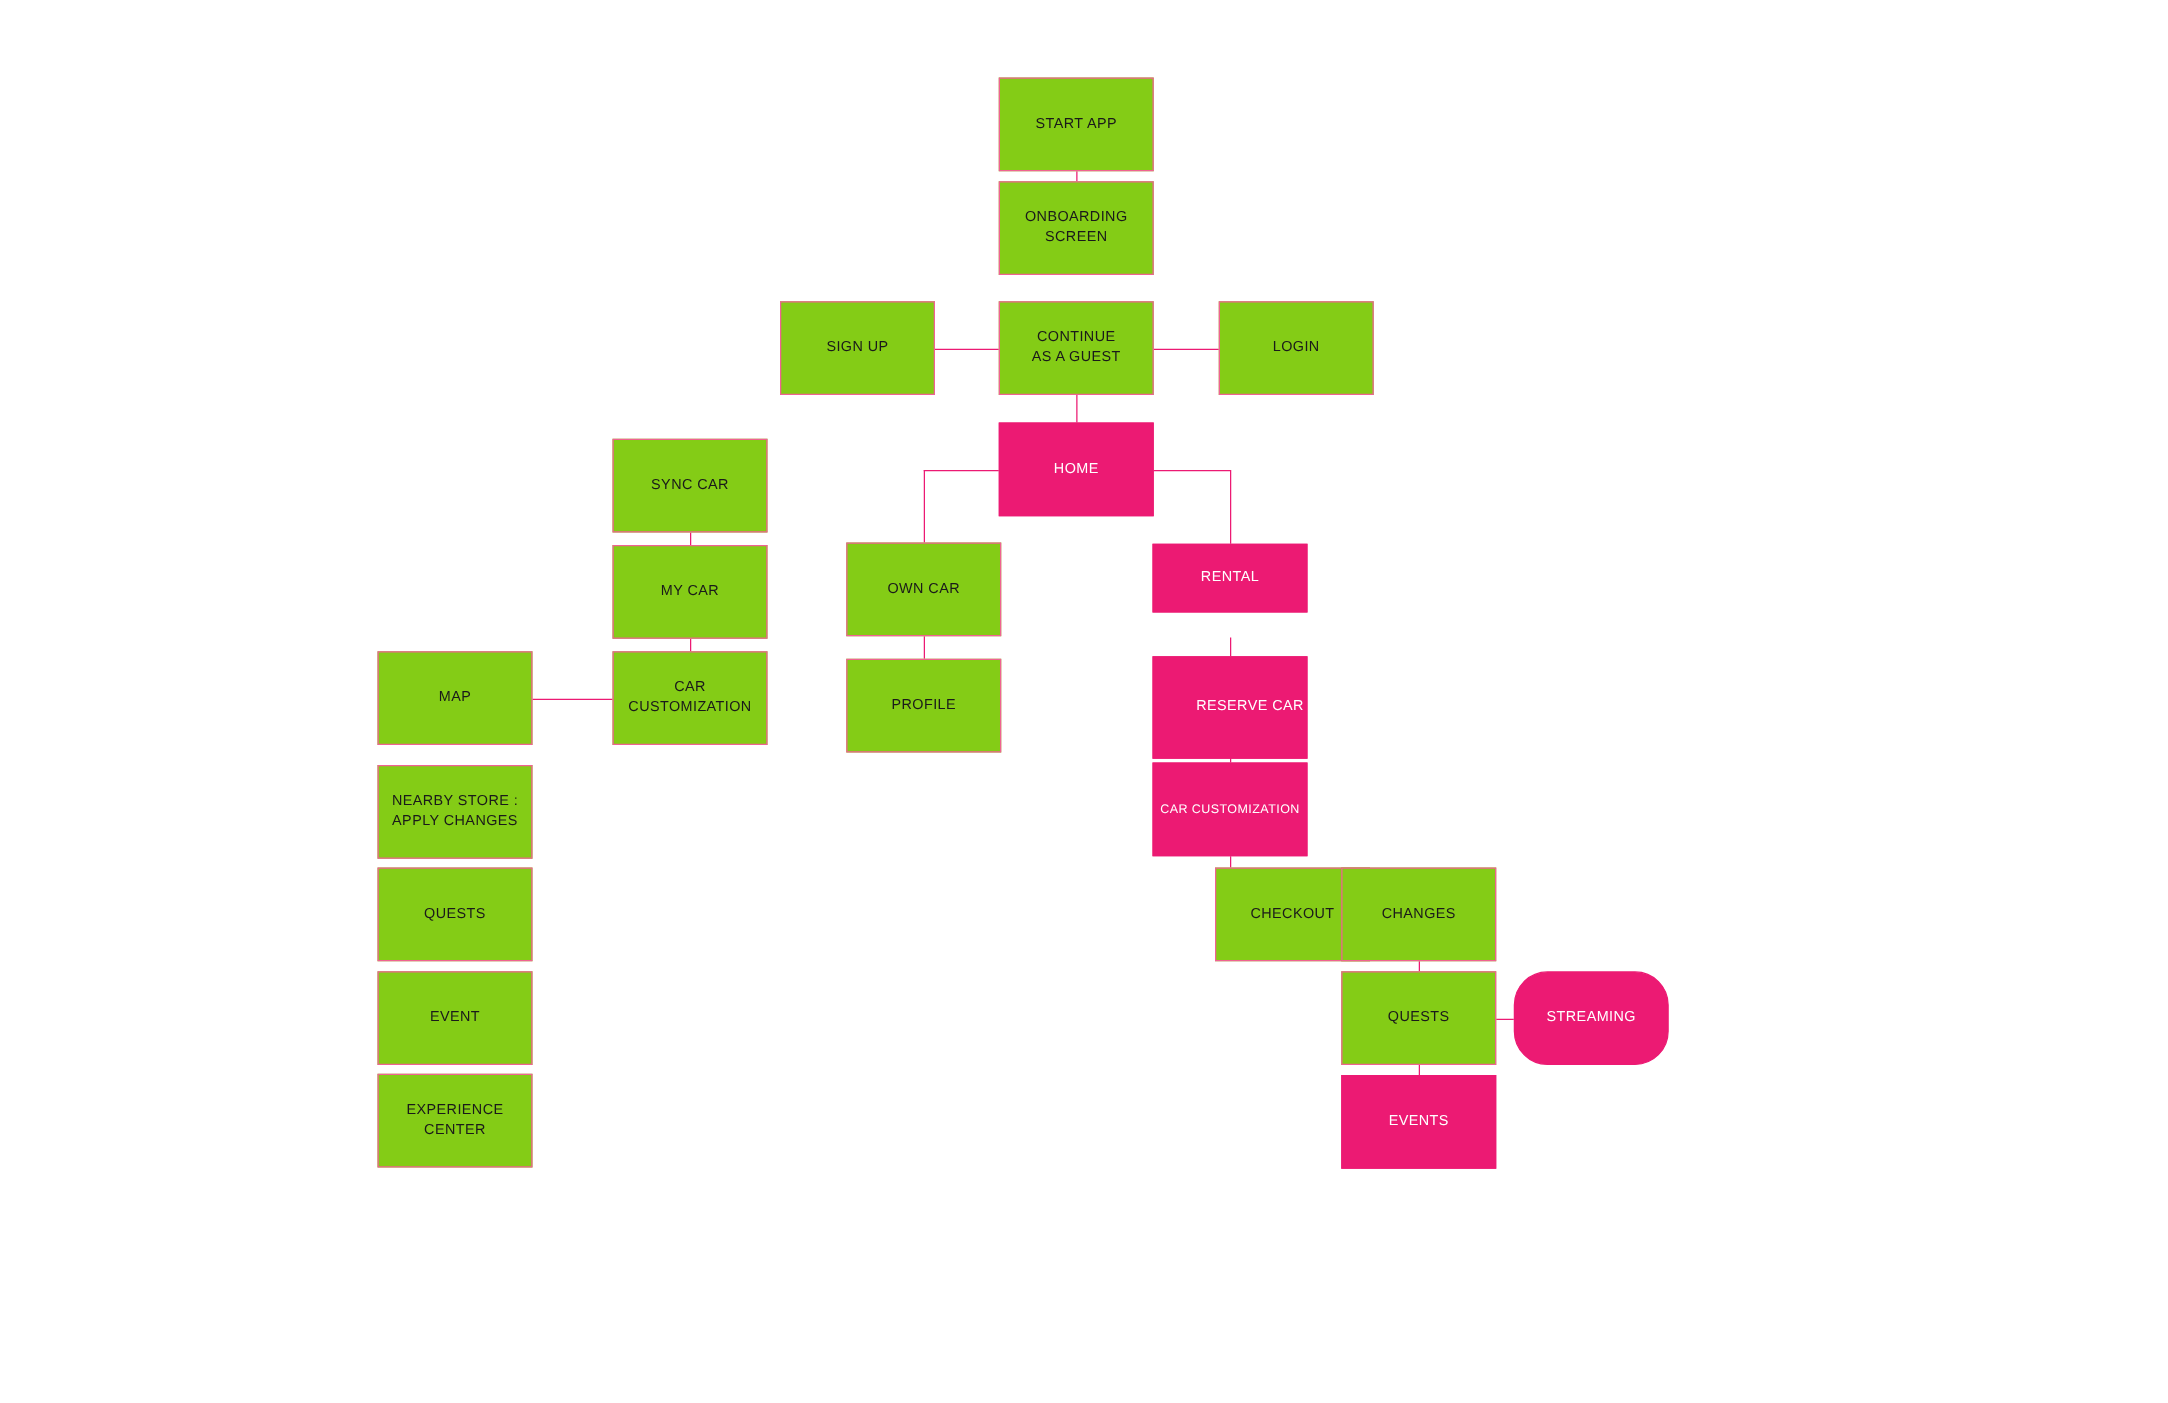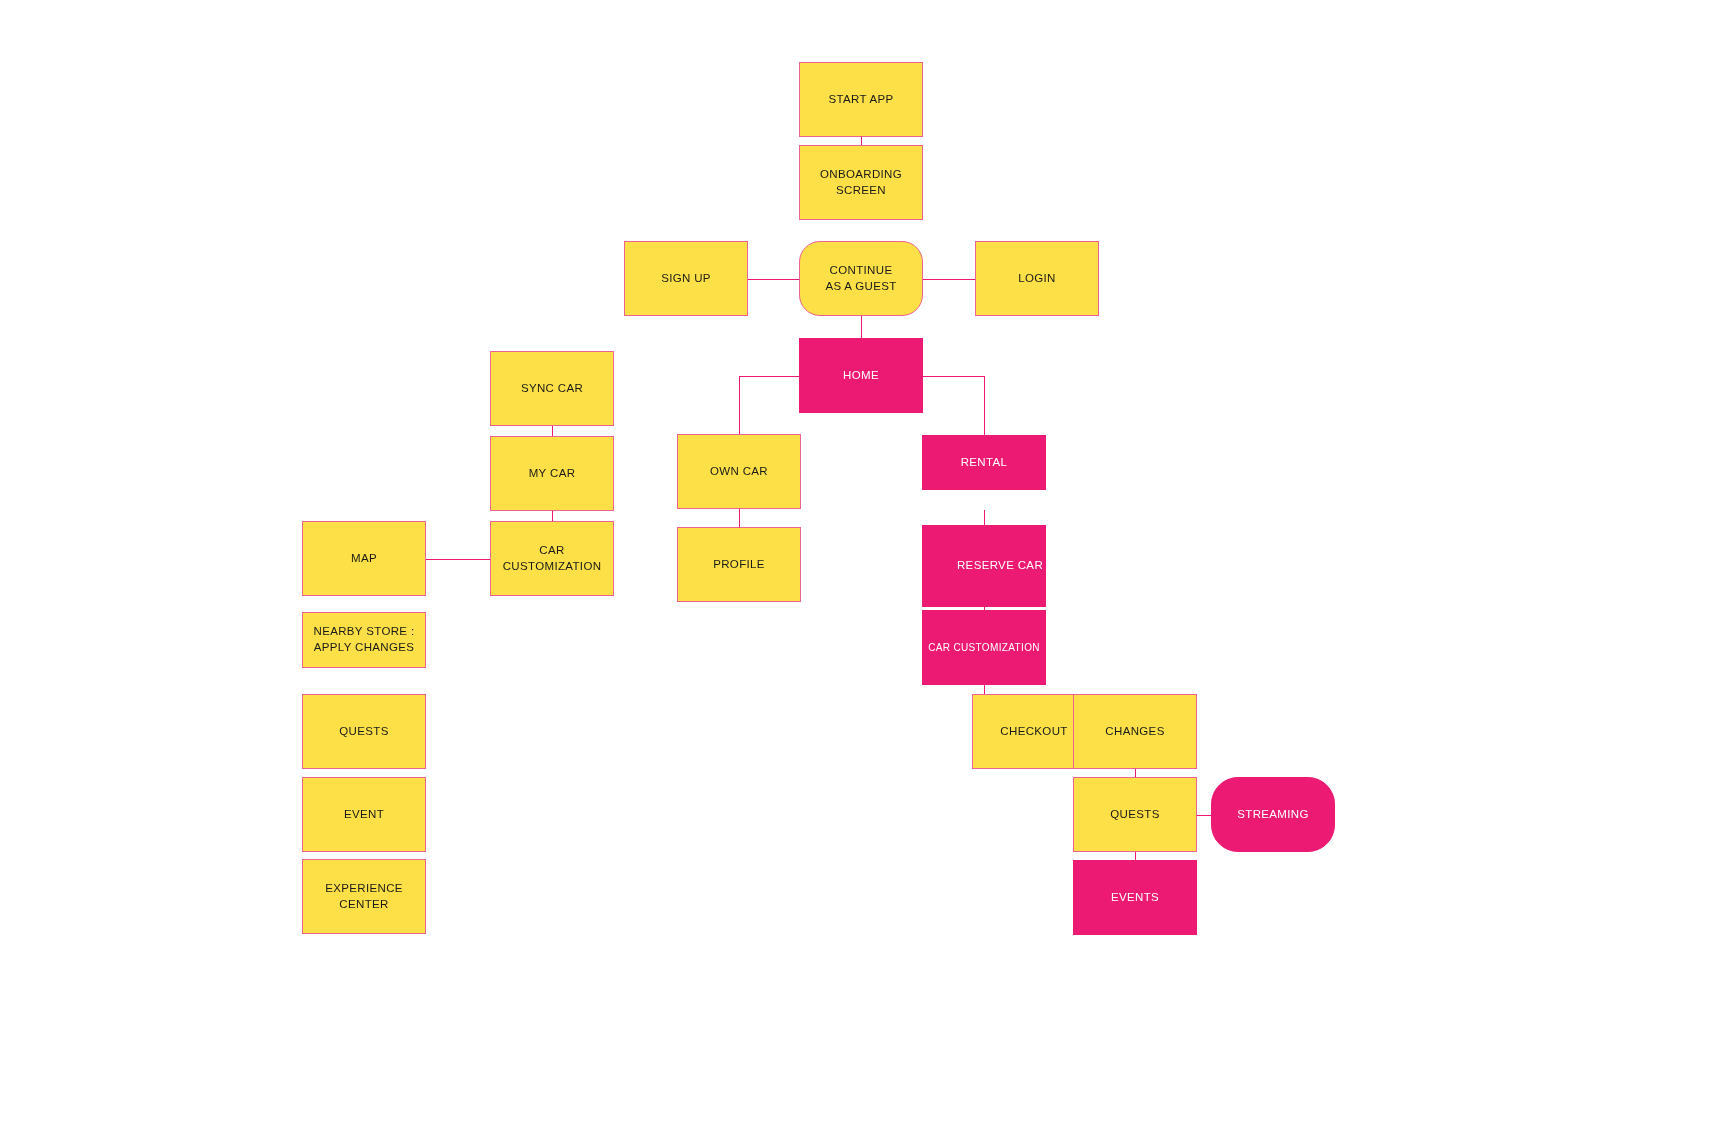--- a/index.html
+++ b/index.html
@@ -12,21 +12,21 @@
     width: 1734px;
     height: 1122px;
     background: #ffffff;
     overflow: hidden;
     font-family: "Liberation Sans", sans-serif;
   }
   .node {
     position: absolute;
     box-sizing: border-box;
     border: 1.6px solid #F06292;
-    background: #fde047;
+    background: #84cc16;
     display: flex;
     align-items: center;
     justify-content: center;
     text-align: center;
     color: #1a1a1a;
     font-size: 11.5px;
     letter-spacing: 0.35px;
     line-height: 1.35;
     z-index: 3;
   }
@@ -74,42 +74,42 @@
   <div id="node-layer">
       <div class="node" style="left: 799px; top: 62px; width: 124px; height: 75px;">
         <span>START APP</span>
       </div>
       <div class="node" style="left: 799px; top: 145px; width: 124px; height: 75px;">
         <span>ONBOARDING<br>SCREEN</span>
       </div>
       <div class="node" style="left: 624px; top: 241px; width: 124px; height: 75px;">
         <span>SIGN UP</span>
       </div>
-      <div class="node" style="left: 799px; top: 241px; width: 124px; height: 75px; border-radius: 21px;">
+      <div class="node" style="left: 799px; top: 241px; width: 124px; height: 75px;">
         <span>CONTINUE<br>AS A GUEST</span>
       </div>
       <div class="node" style="left: 975px; top: 241px; width: 124px; height: 75px;">
         <span>LOGIN</span>
       </div>
       <div class="node filled" style="left: 799px; top: 338px; width: 124px; height: 75px;">
         <span>HOME</span>
       </div>
       <div class="node" style="left: 490px; top: 351px; width: 124px; height: 75px;">
         <span>SYNC CAR</span>
       </div>
       <div class="node" style="left: 490px; top: 436px; width: 124px; height: 75px;">
         <span>MY CAR</span>
       </div>
       <div class="node" style="left: 490px; top: 521px; width: 124px; height: 75px;">
         <span>CAR CUSTOMIZATION</span>
       </div>
       <div class="node" style="left: 302px; top: 521px; width: 124px; height: 75px;">
         <span>MAP</span>
       </div>
-      <div class="node" style="left: 302px; top: 612px; width: 124px; height: 56px;">
+      <div class="node" style="left: 302px; top: 612px; width: 124px; height: 75px;">
         <span>NEARBY STORE :<br>APPLY CHANGES</span>
       </div>
       <div class="node" style="left: 302px; top: 694px; width: 124px; height: 75px;">
         <span>QUESTS</span>
       </div>
       <div class="node" style="left: 302px; top: 777px; width: 124px; height: 75px;">
         <span>EVENT</span>
       </div>
       <div class="node" style="left: 302px; top: 859px; width: 124px; height: 75px;">
         <span>EXPERIENCE<br>CENTER</span>

